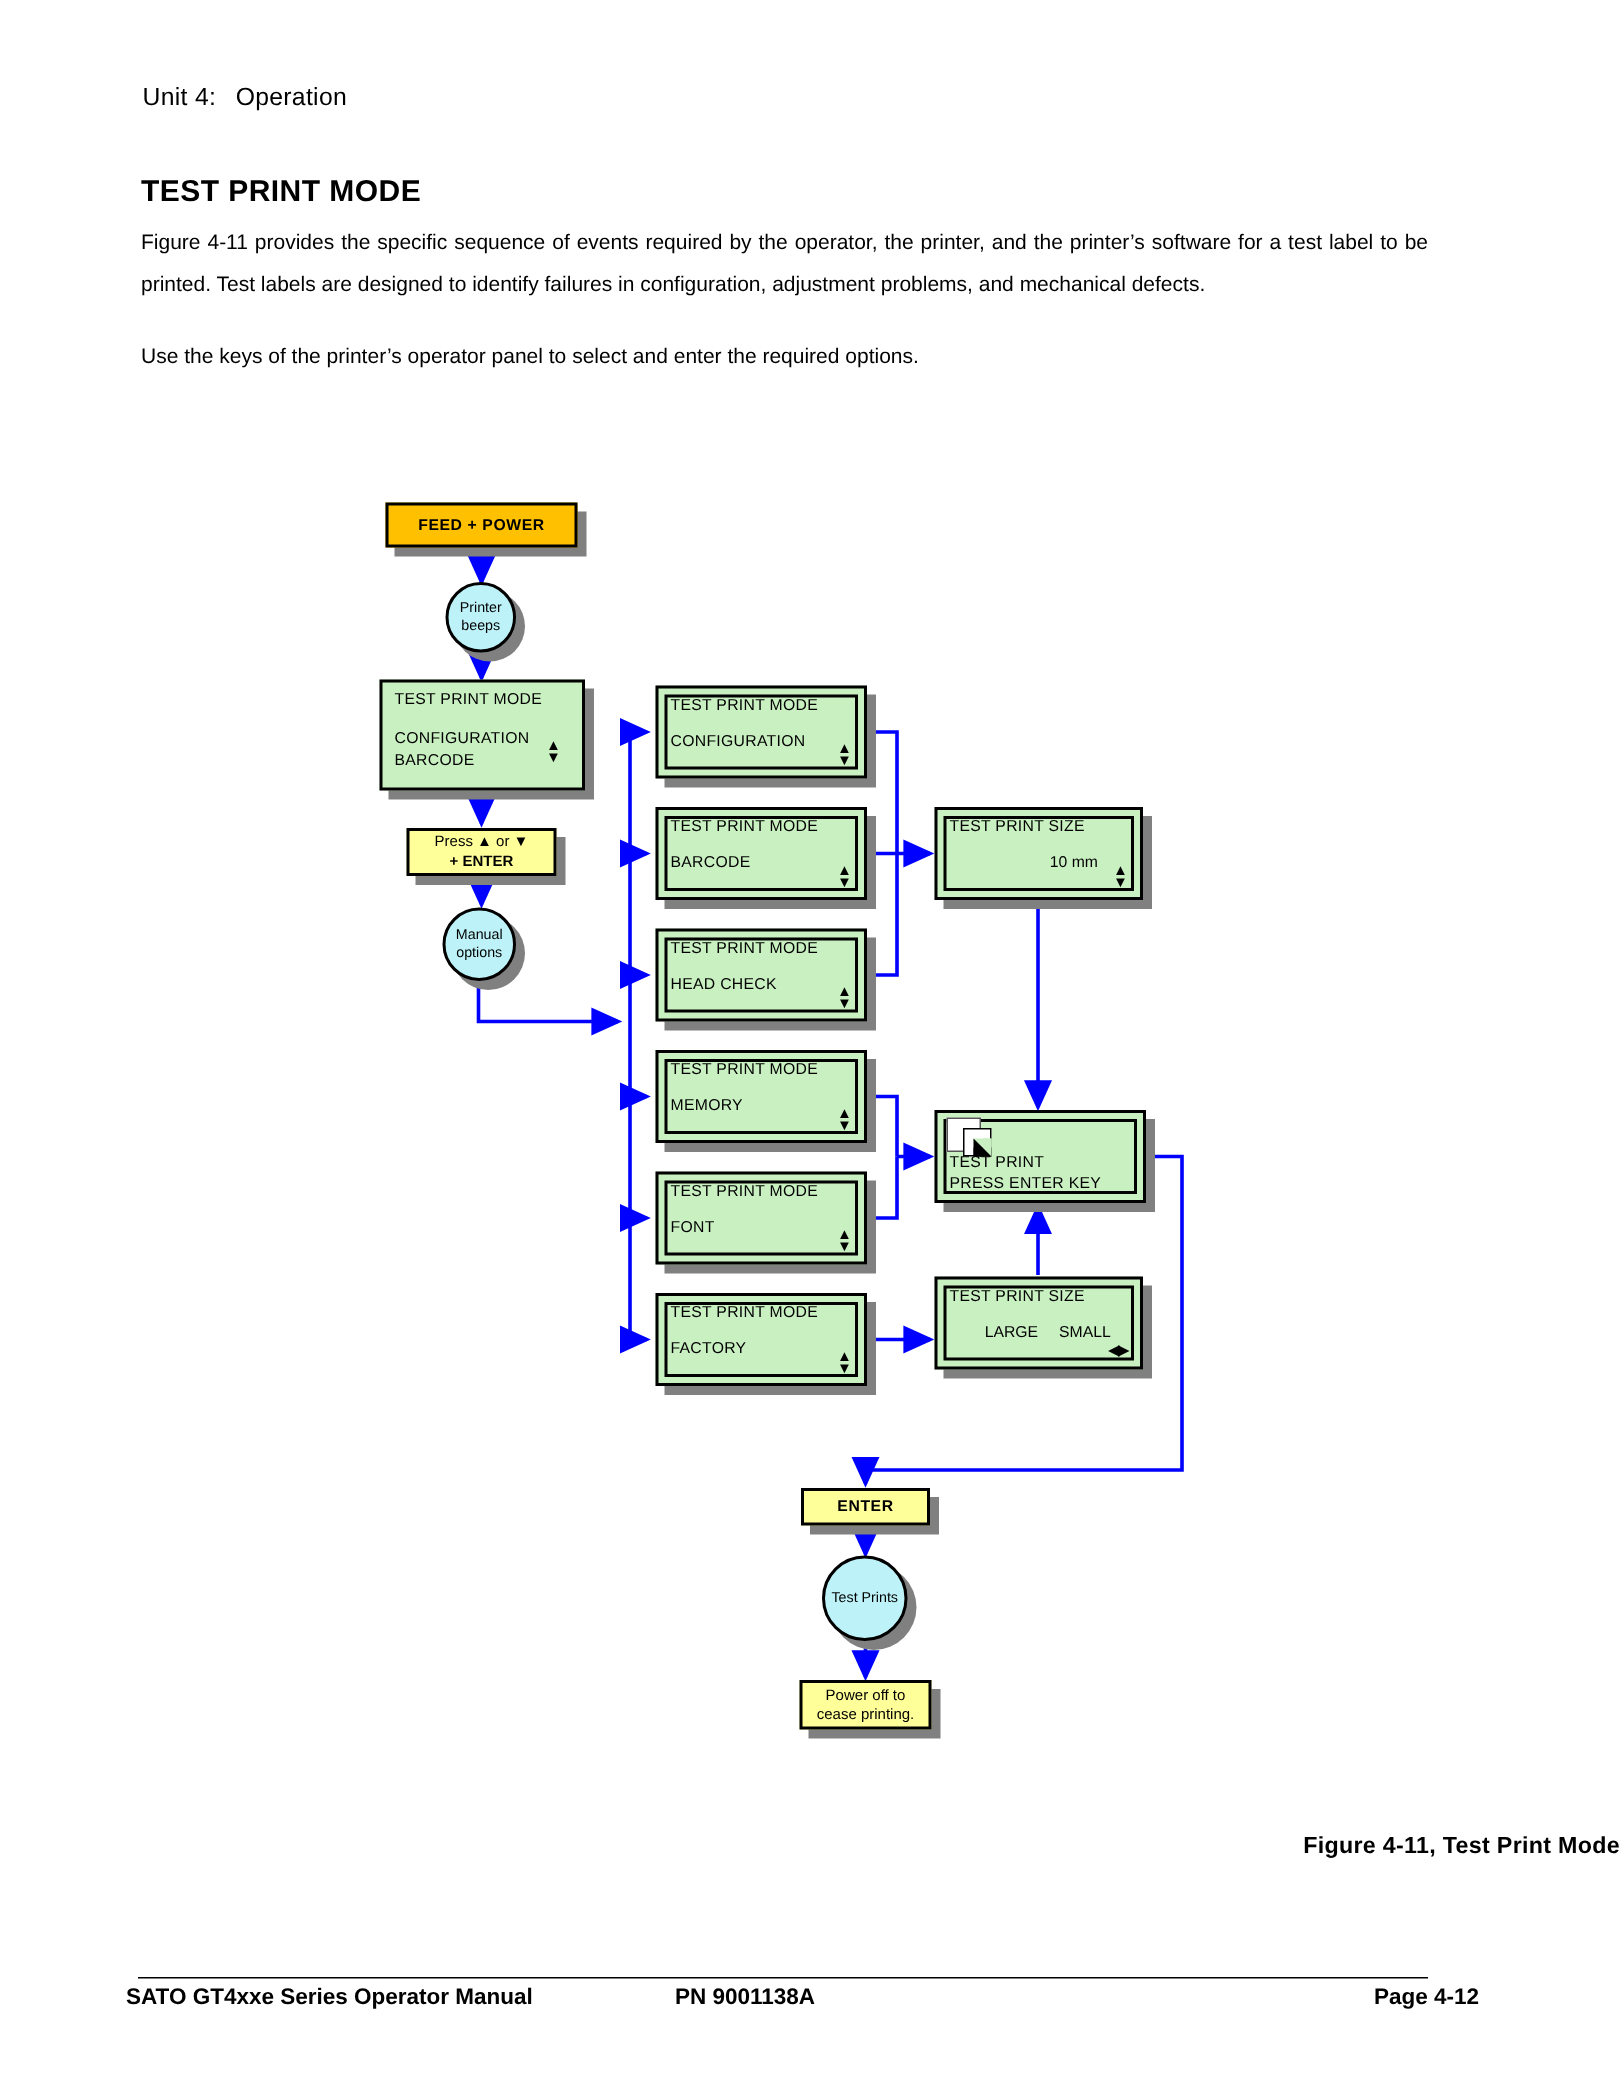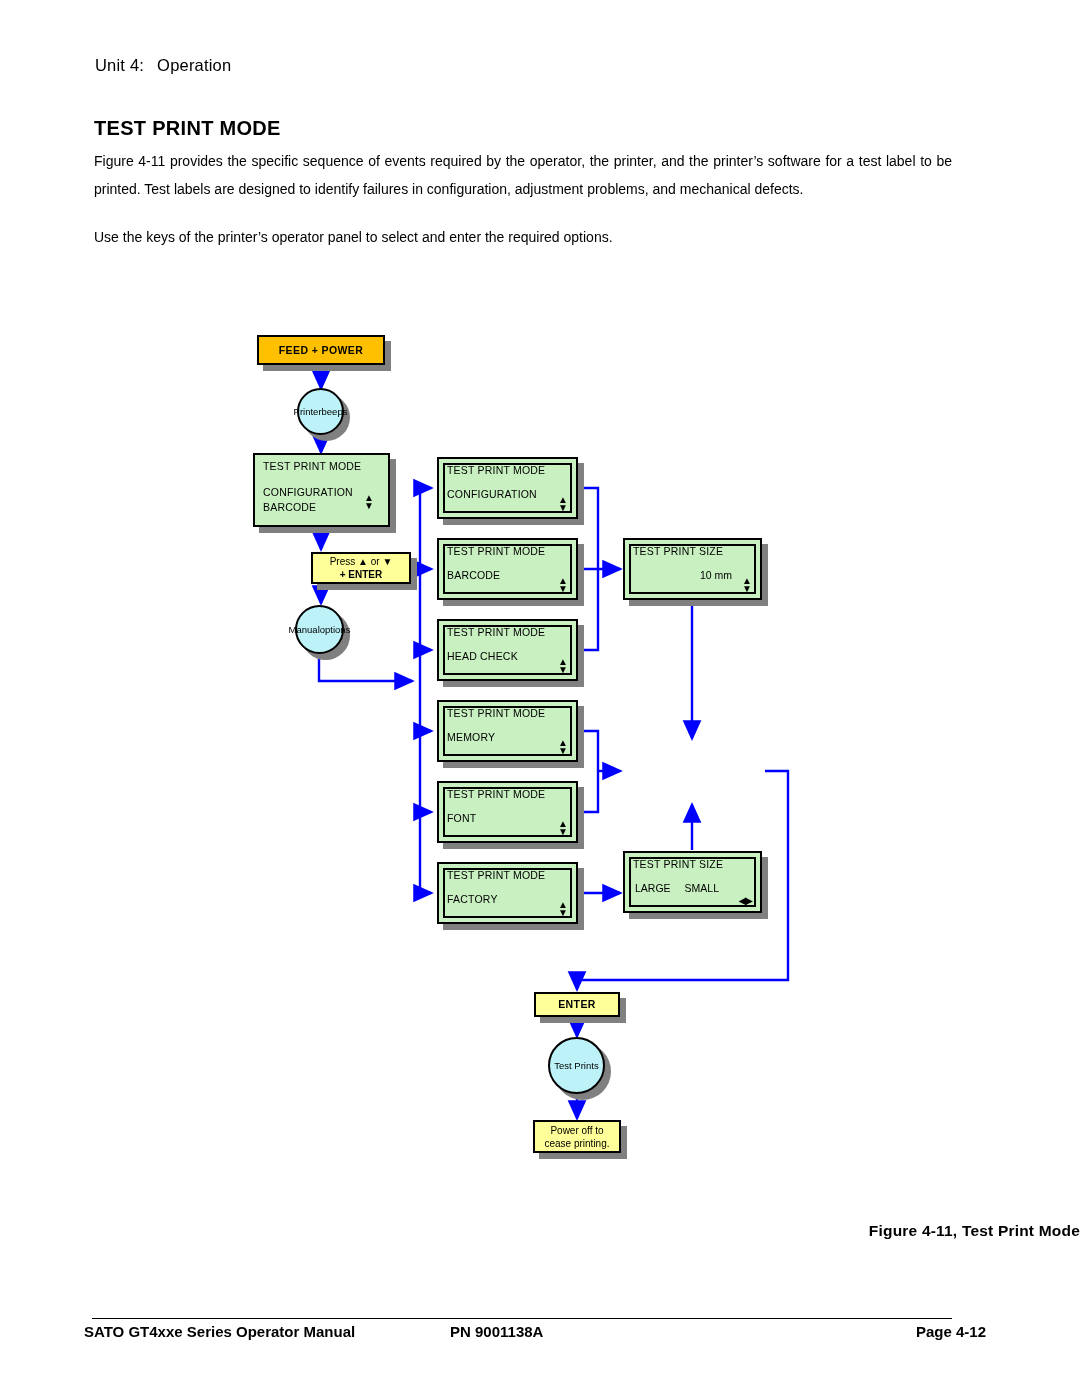--- a/index.html
+++ b/index.html
@@ -41,33 +41,33 @@
   .box-label{position:absolute;left:0;top:0;width:100%;height:100%;
              display:flex;align-items:center;justify-content:center;
              flex-direction:column;font-size:10.5px;font-weight:bold;letter-spacing:.4px;text-align:center;}
   .box-label.thin{font-weight:normal;font-size:10px;letter-spacing:0;}
   .box-label .ln{line-height:13px;white-space:nowrap;}
 
   
   .circ .shadow{border-radius:50%;}
   .circ .face{background:#bdf3f8;border:2px solid #000;border-radius:50%;}
   .circ-label{position:absolute;left:0;top:0;width:100%;height:100%;
-              display:flex;align-items:center;justify-content:center;flex-direction:row;
+              display:flex;align-items:center;justify-content:center;flex-direction:column;
               font-size:9.5px;line-height:12px;text-align:center;}
 
   
   .lcd .face{background:#c8f0c0;border:2px solid #000;}
   .lcd.dbl .inner{position:absolute;left:4px;top:4px;right:4px;bottom:4px;
                   border:2px solid #000;background:#c8f0c0;}
   .lcd-txt{position:absolute;left:0;top:0;width:100%;height:100%;}
   .lcd-l1{position:absolute;left:10px;top:7px;font-size:10.5px;letter-spacing:.2px;white-space:nowrap;}
   .lcd-l2{position:absolute;left:10px;top:31px;font-size:10.5px;letter-spacing:.2px;white-space:nowrap;}
   .lcd-l3{position:absolute;left:10px;top:45px;font-size:10.5px;letter-spacing:.2px;white-space:nowrap;}
   .lcd-val{position:absolute;right:30px;top:31px;font-size:10.5px;white-space:nowrap;}
-  .lcd-c2{position:absolute;left:12px;right:0;top:31px;font-size:10.5px;}
+  .lcd-c2{position:absolute;left:12px;right:0;top:31px;text-align:center;font-size:10.5px;}
   .lcd-c2 .sp{display:inline-block;width:14px;}
 
   .ud{position:absolute;right:10px;bottom:6px;width:10px;height:19px;
       display:flex;flex-direction:column;align-items:center;justify-content:center;line-height:8px;font-size:10px;}
   .ud.mid{right:12px;bottom:9px;}
   .lr{position:absolute;right:10px;bottom:7px;font-size:10px;letter-spacing:-1px;}
 
   .pgicon{position:absolute;left:10px;top:6px;width:17px;height:17px;
           background:#fff;border:1.6px solid #000;}
   .pgicon:after{content:"";position:absolute;right:-1px;bottom:-1px;
@@ -165,21 +165,21 @@
       <div class="lcd-l1">TEST PRINT MODE</div>
       <div class="lcd-l2" style="top:33px;">CONFIGURATION</div>
       <div class="lcd-l3" style="top:48px;">BARCODE</div>
       <div class="ud mid" style="right:16px;bottom:16px;">
           <span>▲</span>
           <span>▼</span>
         </div>
     </div>
   </div>
 
-  <div class="node box-yellow" style="left:271px;top:252px;width:100px;height:32px;margin-left:40px;">
+  <div class="node box-yellow" style="left:271px;top:252px;width:100px;height:32px;">
     <div class="shadow"></div>
     <div class="face"></div>
     <div class="box-label thin">
       <span class="ln">Press ▲ or ▼</span>
       <span class="ln" style="font-weight:bold;">+   ENTER</span>
     </div>
   </div>
 
   <div class="node circ" style="left:295px;top:305px;width:49px;height:49px;">
     <div class="shadow"></div>
@@ -288,20 +288,33 @@
     <div class="lcd-txt">
       <div class="lcd-l1">TEST PRINT SIZE</div>
       <div class="lcd-val">10 mm</div>
       <div class="ud">
           <span>▲</span>
           <span>▼</span>
         </div>
     </div>
   </div>
 
+  <div class="node lcd dbl" style="left:623px;top:440px;width:141px;height:62px;">
+    <div class="shadow"></div>
+    <div class="face">
+        <div class="inner"></div>
+      </div>
+    <div class="lcd-txt">
+      <div class="pgicon-wrap">
+        <div class="pgicon"></div>
+      </div>
+      <div class="lcd-l2" style="top:29px;">TEST PRINT</div>
+      <div class="lcd-l3" style="top:43px;">PRESS ENTER KEY</div>
+    </div>
+  </div>
 
   <div class="node lcd dbl" style="left:623px;top:551px;width:139px;height:62px;">
     <div class="shadow"></div>
     <div class="face">
         <div class="inner"></div>
       </div>
     <div class="lcd-txt">
       <div class="lcd-l1">TEST PRINT SIZE</div>
       <div class="lcd-c2">
         <span>LARGE</span><span class="sp"></span><span>SMALL</span>

